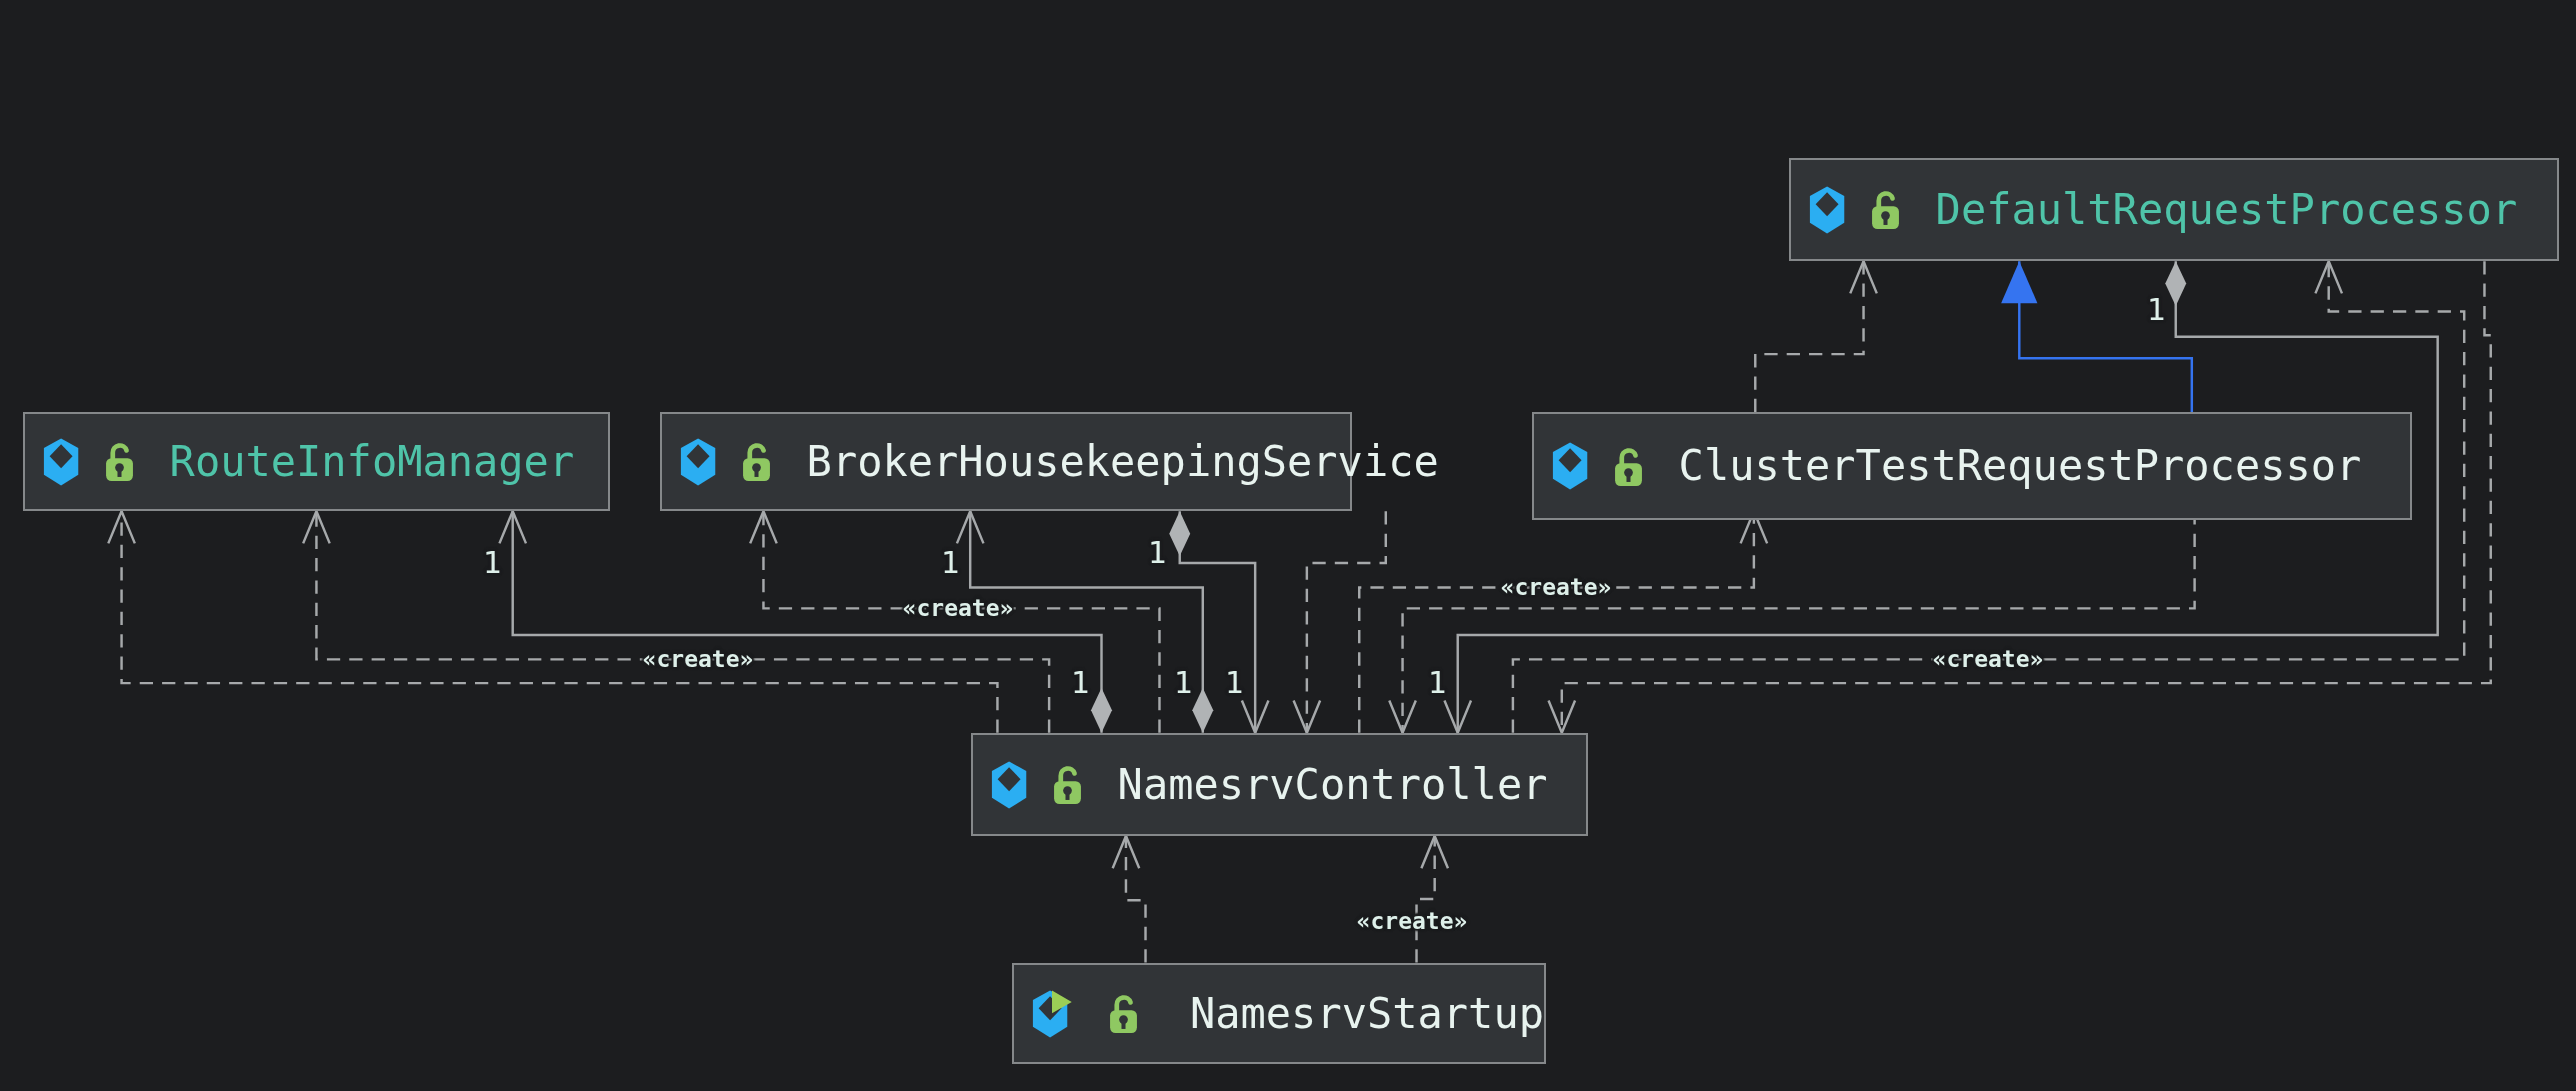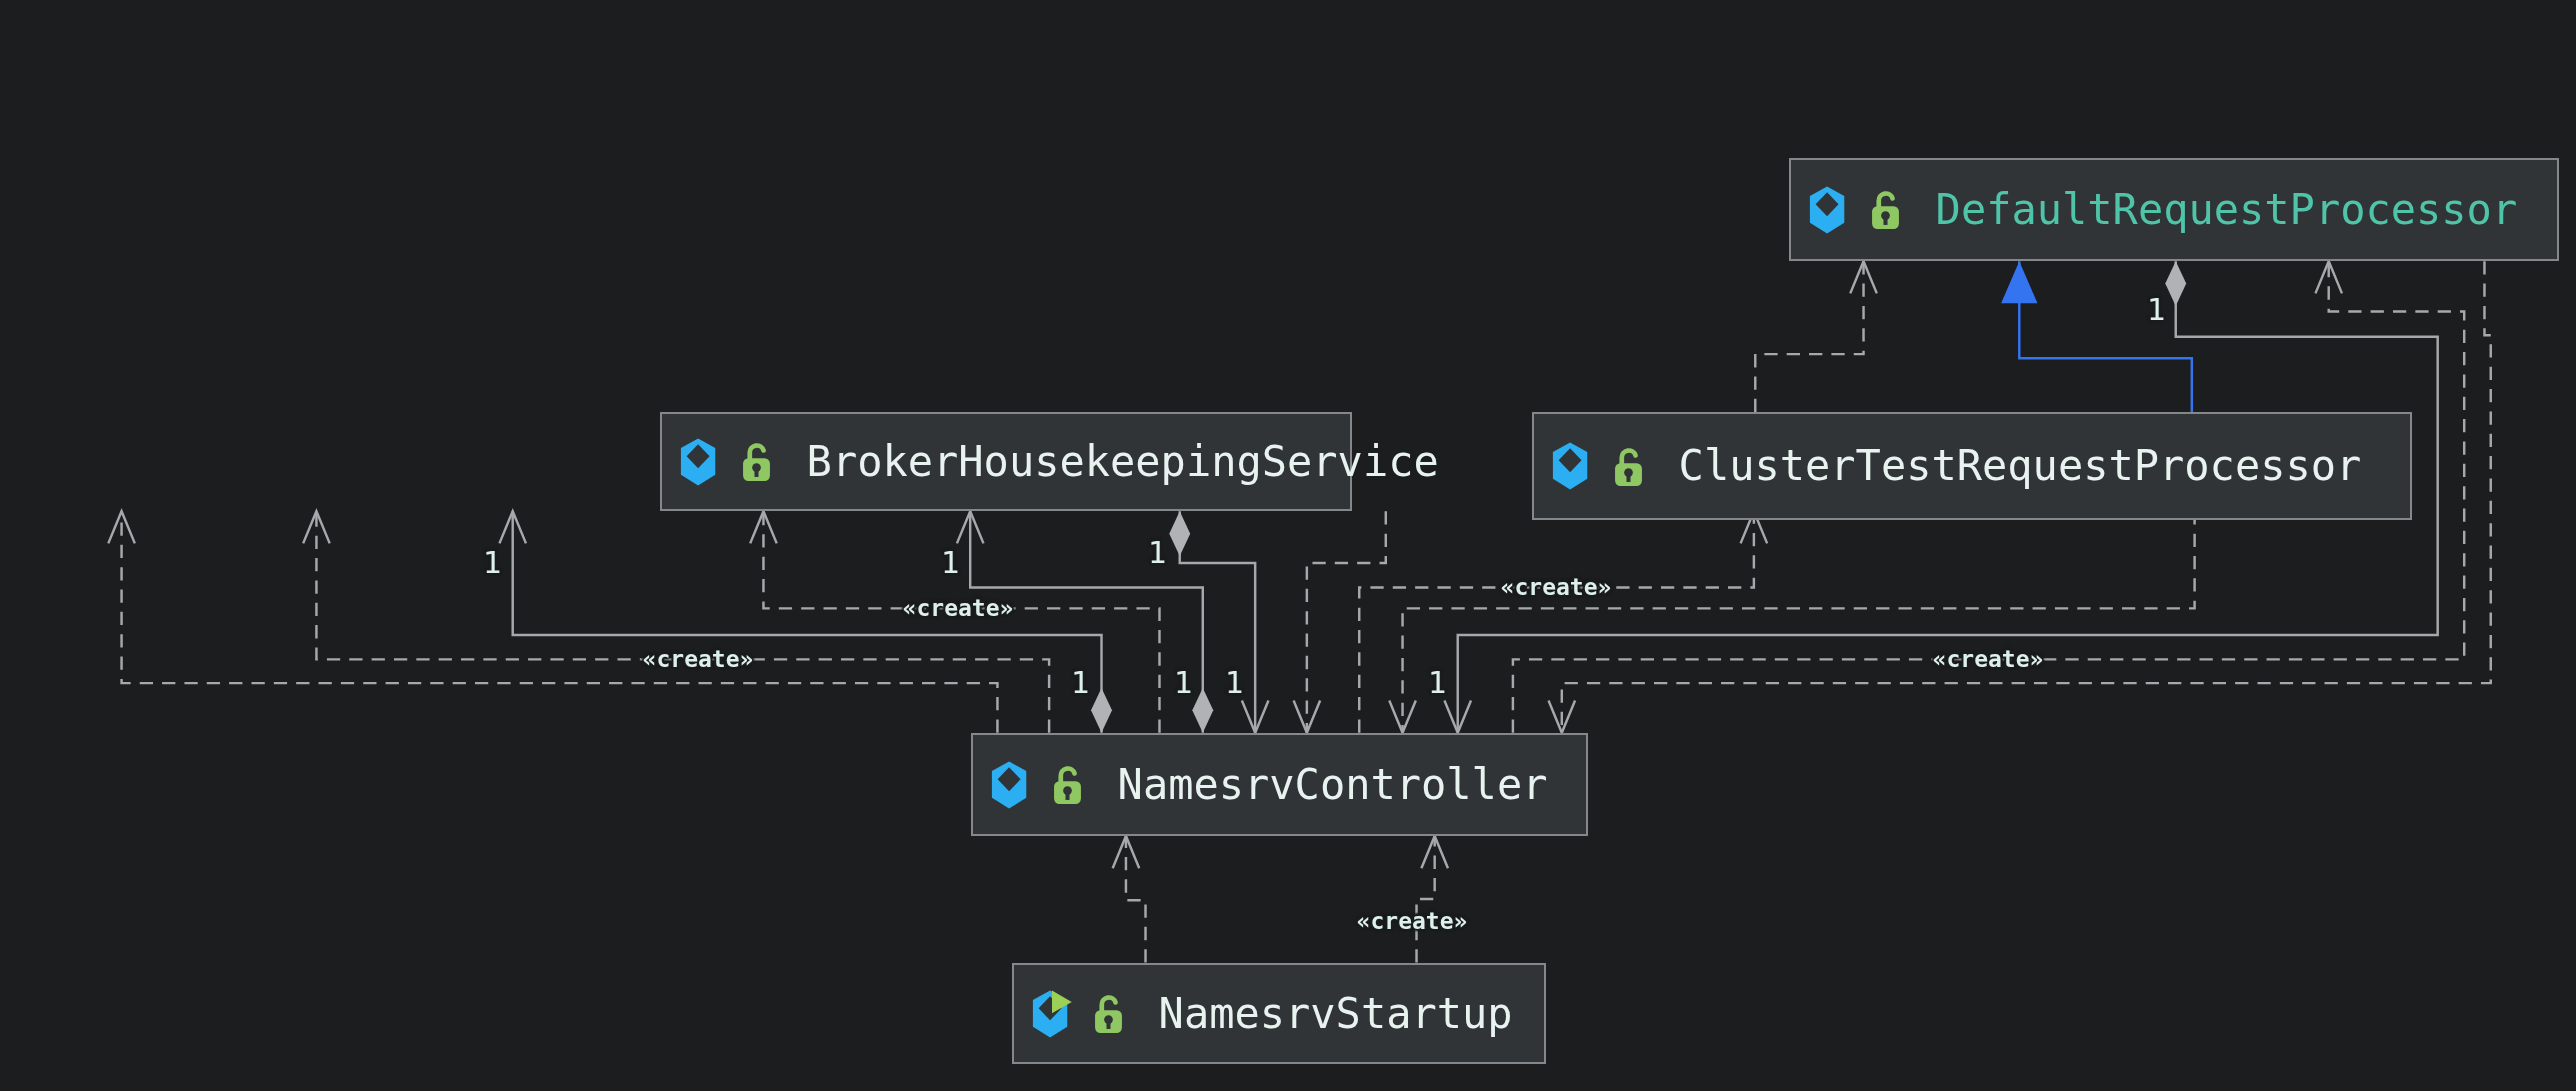--- a/index.html
+++ b/index.html
@@ -123,20 +123,34 @@
       <div class="edge-label multiplicity" style="left: 950px; top: 562px;">1</div>
       <div class="edge-label multiplicity" style="left: 1157px; top: 552px;">1</div>
       <div class="edge-label multiplicity" style="left: 1234px; top: 682px;">1</div>
       <div class="edge-label stereotype" style="left: 1556px; top: 587px;">«create»</div>
       <div class="edge-label multiplicity" style="left: 2156px; top: 309px;">1</div>
       <div class="edge-label multiplicity" style="left: 1437px; top: 682px;">1</div>
       <div class="edge-label stereotype" style="left: 1988px; top: 659px;">«create»</div>
       <div class="edge-label stereotype" style="left: 1412px; top: 921px;">«create»</div>
     </div>
 
+  <div class="node" style="left: 23px; top: 412px; width: 587px; height: 99px;">
+    <svg class="cube-icon" viewBox="0 0 66 78" width="42" height="50">
+      <polygon class="cube-body" points="30,2 57,17 57,59 30,76 3,59 3,17"></polygon>
+      <polygon class="cube-hole" points="30,11 48,30 30,49 12,30"></polygon>
+      <polygon class="run-overlay" points="33,2 64,20 33,38"></polygon>
+    </svg>
+    <svg class="lock-icon" viewBox="0 0 46 64" width="31" height="43">
+      <path class="lock-shackle" d="M13,28 L13,19 A10.5 10.5 0 0 1 33.5,15.5"></path>
+      <rect class="lock-body" x="3" y="27" width="40" height="34" rx="8"></rect>
+      <circle class="lock-hole" cx="23" cy="41" r="6.5"></circle>
+      <rect class="lock-hole-stem" x="20" y="43" width="6" height="12"></rect>
+    </svg>
+    <span class="node-label" style="color: rgb(79, 196, 169);">RouteInfoManager</span>
+  </div>
 
   <div class="node" style="left: 660px; top: 412px; width: 692px; height: 99px;">
     <svg class="cube-icon" viewBox="0 0 66 78" width="42" height="50">
       <polygon class="cube-body" points="30,2 57,17 57,59 30,76 3,59 3,17"></polygon>
       <polygon class="cube-hole" points="30,11 48,30 30,49 12,30"></polygon>
       <polygon class="run-overlay" points="33,2 64,20 33,38"></polygon>
     </svg>
     <svg class="lock-icon" viewBox="0 0 46 64" width="31" height="43">
       <path class="lock-shackle" d="M13,28 L13,19 A10.5 10.5 0 0 1 33.5,15.5"></path>
       <rect class="lock-body" x="3" y="27" width="40" height="34" rx="8"></rect>
@@ -184,21 +198,21 @@
     </svg>
     <svg class="lock-icon" viewBox="0 0 46 64" width="31" height="43">
       <path class="lock-shackle" d="M13,28 L13,19 A10.5 10.5 0 0 1 33.5,15.5"></path>
       <rect class="lock-body" x="3" y="27" width="40" height="34" rx="8"></rect>
       <circle class="lock-hole" cx="23" cy="41" r="6.5"></circle>
       <rect class="lock-hole-stem" x="20" y="43" width="6" height="12"></rect>
     </svg>
     <span class="node-label" style="color: rgb(79, 196, 169);">DefaultRequestProcessor</span>
   </div>
 
-  <div class="node runnable" style="left: 1012px; top: 963px; width: 534px; height: 101px;">
+  <div class="node runnable" style="left: 1012px; top: 963px; width: 534px; height: 101px; justify-content: space-between;">
     <svg class="cube-icon" viewBox="0 0 66 78" width="42" height="50">
       <polygon class="cube-body" points="30,2 57,17 57,59 30,76 3,59 3,17"></polygon>
       <polygon class="cube-hole" points="30,11 48,30 30,49 12,30"></polygon>
       <polygon class="run-overlay" points="33,2 64,20 33,38"></polygon>
     </svg>
     <svg class="lock-icon" viewBox="0 0 46 64" width="31" height="43">
       <path class="lock-shackle" d="M13,28 L13,19 A10.5 10.5 0 0 1 33.5,15.5"></path>
       <rect class="lock-body" x="3" y="27" width="40" height="34" rx="8"></rect>
       <circle class="lock-hole" cx="23" cy="41" r="6.5"></circle>
       <rect class="lock-hole-stem" x="20" y="43" width="6" height="12"></rect>

